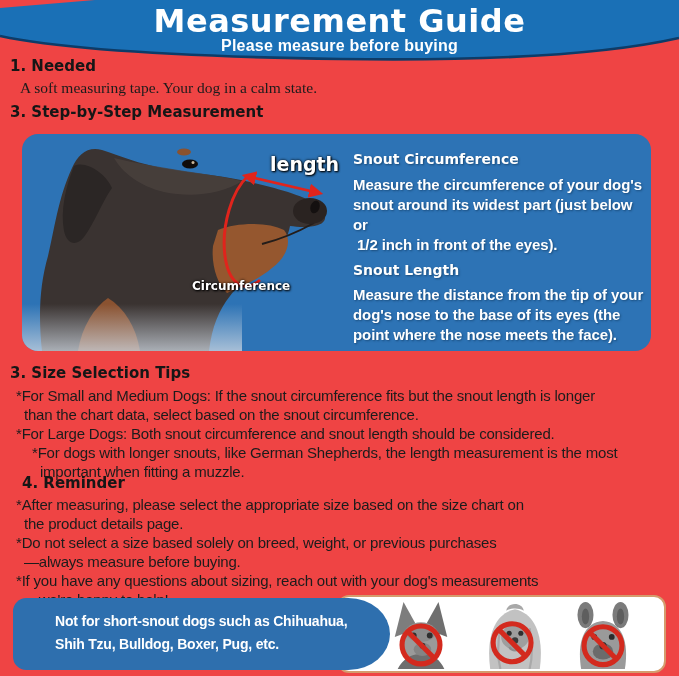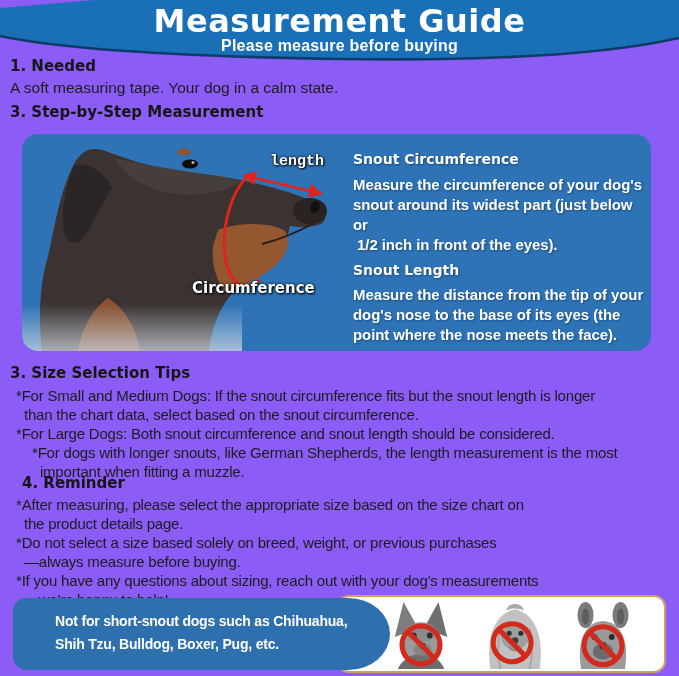--- a/index.html
+++ b/index.html
@@ -1,16 +1,16 @@
 <!DOCTYPE html>
 <html><head>
 <meta charset="utf-8">
 <style>
   html,body{margin:0;padding:0;background:#fff;}
-  .canvas{position:relative;width:679px;height:676px;background:#8b5cf6;overflow:hidden;
+  .canvas{position:relative;width:679px;height:676px;background:#ef4444;overflow:hidden;
           font-family:"Liberation Sans",sans-serif;color:#1c1c1c;}
   .abs{position:absolute;}
   .center{width:100%;text-align:center;}
   .hero-title{font-family:"DejaVu Sans",sans-serif;font-weight:bold;font-size:32px;line-height:36px;color:#ffffff;letter-spacing:.5px;}
   .hero-sub{font-weight:bold;font-size:16px;line-height:18px;color:#ffffff;letter-spacing:.2px;}
   .h2{font-family:"DejaVu Sans",sans-serif;font-weight:bold;font-size:15px;line-height:22px;color:#161616;}
   .body-text{font-size:15.5px;line-height:19px;color:#1c1c1c;}
   .bullets{font-size:15px;line-height:19px;color:#1c1c1c;white-space:pre-wrap;letter-spacing:-0.2px;}
   .panel{background:#2d73b5;border-radius:16px;}
   .panel-h{font-family:"DejaVu Sans",sans-serif;font-weight:bold;font-size:14px;line-height:24px;color:#ffffff;
@@ -30,21 +30,21 @@
 <div class="canvas">
 
   <svg class="abs" style="left:0;top:0;" width="679" height="66" viewBox="0 0 679 66">
     <path d="M 0,8 L 95,0 L 679,0 L 679,38 C 600,56 480,61 340,59 C 210,57 70,51 0,36 Z" fill="#1a70b6"></path>
     <path d="M 679,38 C 600,56 480,61 340,59 C 210,57 70,51 0,36" fill="none" stroke="#0d3c68" stroke-width="2.6"></path>
   </svg>
   <div class="abs center hero-title" style="top:3px;">Measurement Guide</div>
   <div class="abs center hero-sub" style="top:37px;">Please measure before buying</div>
 
   <div class="abs h2" style="left:10px;top:55px;">1. Needed</div>
-  <div class="abs body-text" style="left:10px;top:78px;">A soft measuring tape. Your dog in a calm state.</div>
+  <div class="abs body-text" style="left:20px;top:78px;font-family:Liberation Serif, serif;">A soft measuring tape. Your dog in a calm state.</div>
 
   <div class="abs h2" style="left:10px;top:101px;">3. Step-by-Step Measurement</div>
 
   <div class="abs panel" style="left:22px;top:134px;width:629px;height:217px;">
 
     <svg class="abs" style="left:0;top:0;" width="340" height="217" viewBox="0 0 340 217">
       <defs>
         <marker id="ah" viewBox="0 0 10 10" refX="7" refY="5" markerWidth="5.5" markerHeight="5.5" orient="auto-start-reverse">
             <path d="M0,0 L10,5 L0,10 Z" fill="#e0241c"></path>
           </marker>
@@ -72,22 +72,22 @@
         <path d="M 292,89 C 274,99 256,106 240,110" fill="none" stroke="#241d1a" stroke-width="2"></path>
         <ellipse cx="288" cy="77" rx="17" ry="13" fill="#2a2321"></ellipse>
         <ellipse cx="293" cy="73" rx="4.5" ry="6.5" fill="#141010" transform="rotate(18 293 73)"></ellipse>
         <rect x="0" y="170" width="220" height="47" fill="url(#haze)"></rect>
 
         <path d="M 226,42 A 27,56 10 1 0 238,146" fill="none" stroke="#e0241c" stroke-width="3"></path>
         <line x1="224" y1="42" x2="297" y2="59" stroke="#e0241c" stroke-width="2.6" marker-start="url(#ah)" marker-end="url(#ah)"></line>
       </g>
     </svg>
 
-    <div class="abs photo-label" style="left:248px;top:19px;font-size:15px;font-family:Liberation Mono, monospace;">length</div>
-    <div class="abs photo-label" style="left:170px;top:145px;font-size:15px;">Circumference</div>
+    <div class="abs photo-label" style="left:248px;top:19px;font-size:19px;">length</div>
+    <div class="abs photo-label" style="left:170px;top:145px;font-size:12px;">Circumference</div>
 
     <div class="abs panel-h" style="left:331px;top:13px;">Snout Circumference</div>
     <div class="abs panel-p" style="left:331px;top:41px;">Measure the circumference of your dog's
 snout around its widest part (just below or
  1/2 inch in front of the eyes).</div>
 
     <div class="abs panel-h" style="left:331px;top:124px;">Snout Length</div>
     <div class="abs panel-p" style="left:331px;top:151px;">Measure the distance from the tip of your
 dog's nose to the base of its eyes (the
 point where the nose meets the face).</div>

